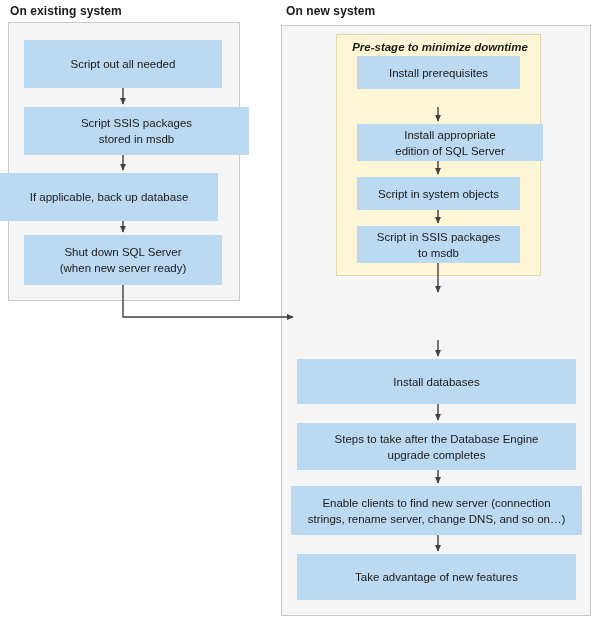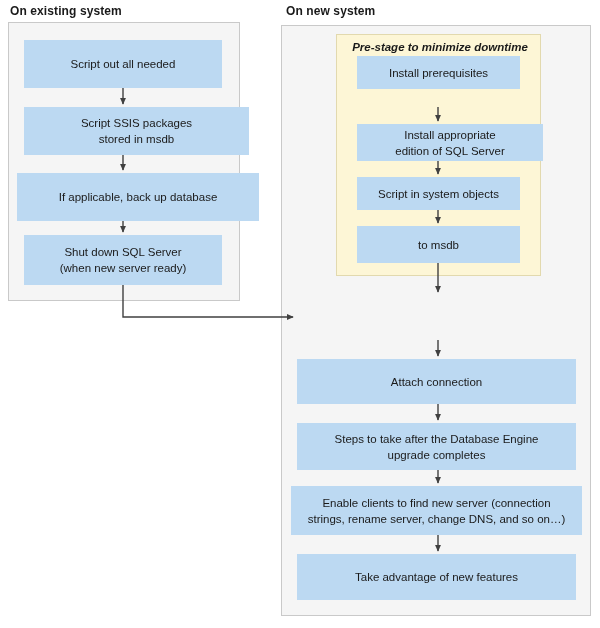--- a/index.html
+++ b/index.html
@@ -83,21 +83,21 @@
     font-size: 11.5px;
     line-height: 16px;
     color: #1a1a1a;
     padding: 2px 6px;
   }
   .node span { display: block; }
 
   
   #n-l1 { left: 24px; top: 40px;  width: 198px; height: 48px; }
   #n-l2 { left: 24px; top: 107px; width: 225px; height: 48px; }
-  #n-l3 { left: 17px; top: 173px; width: 242px; height: 48px; }
+  #n-l3 { left: 0; top: 173px; width: 218px; height: 48px; }
   #n-l4 { left: 24px; top: 235px; width: 198px; height: 50px; }
 
   
   #n-p1 { left: 357px; top: 56px;  width: 163px; height: 33px; }
   #n-p2 { left: 357px; top: 124px; width: 186px; height: 37px; }
   #n-p3 { left: 357px; top: 177px; width: 163px; height: 33px; }
   #n-p4 { left: 357px; top: 226px; width: 163px; height: 37px; }
 
   
   #n-r1 { left: 297px; top: 295px; width: 279px; height: 45px; }
@@ -171,28 +171,29 @@
   </div>
 
   <div class="node" id="n-p3">
     <div>
       <span>Script in system objects</span>
     </div>
   </div>
 
   <div class="node" id="n-p4">
     <div>
+      <span>Script in SSIS packages</span>
       <span>to msdb</span>
     </div>
   </div>
 
 
   <div class="node" id="n-r2">
     <div>
-      <span>Attach connection</span>
+      <span>Install databases</span>
     </div>
   </div>
 
   <div class="node" id="n-r3">
     <div>
       <span>Steps to take after the Database Engine</span>
       <span>upgrade completes</span>
     </div>
   </div>
 

